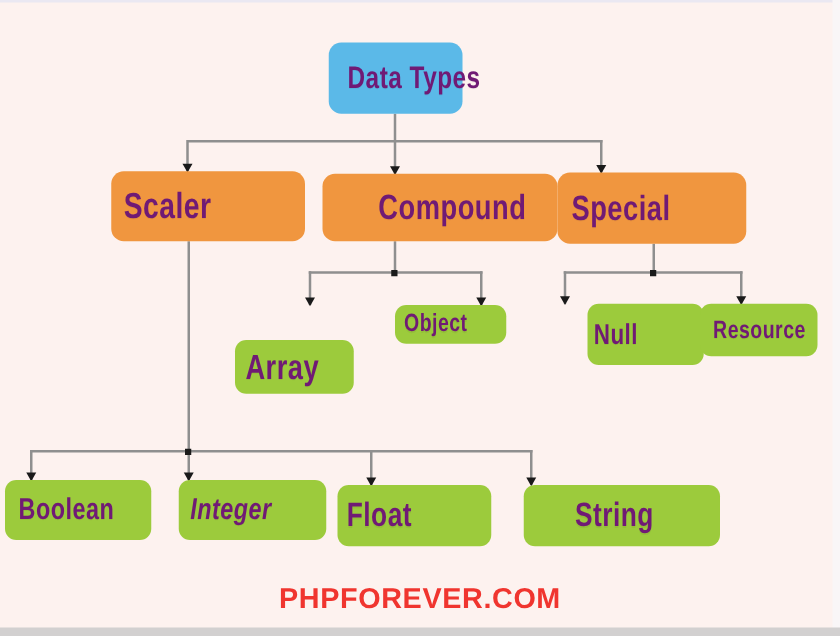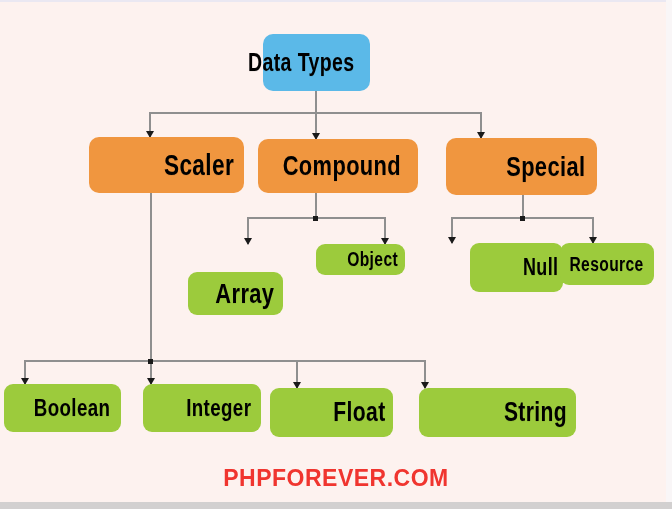--- a/index.html
+++ b/index.html
@@ -6,22 +6,22 @@
   .canvas{
     position:relative;width:672px;height:509px;overflow:hidden;
     background:#FDF2EF;
     font-family:"Liberation Sans","DejaVu Sans",sans-serif;
   }
   .top-strip{position:absolute;left:0;top:0;width:672px;height:2px;background:#EAE8F2;}
   .right-strip{position:absolute;right:0;top:0;width:6px;height:100%;background:#F9F6F7;}
   .bottom-bar{position:absolute;left:0;bottom:0;width:672px;height:7px;background:#D2D0D0;}
 
   .node{
-    position:absolute;display:flex;align-items:center;justify-content:flex-end;
-    border-radius:10px;color:#000000;font-weight:bold;
+    position:absolute;display:flex;align-items:center;justify-content:flex-start;
+    border-radius:10px;color:#701a75;font-weight:bold;
   }
   .node .lbl{display:inline-block;transform:scaleX(0.78);white-space:nowrap;letter-spacing:.5px;
     text-shadow:0 1px 0 rgba(0,0,0,0.05);}
 
   #n-data-types{left:263px;top:34px;width:107px;height:57px;font-size:25px;}
   #n-scaler   {left:73px; top:137px;width:155px;height:56px;font-size:29px;}
   #n-compound {left:258px;top:139px;width:160px;height:54px;font-size:28px;}
   #n-special  {left:446px;top:138px;width:151px;height:57px;font-size:28px;}
   #n-array    {left:188px;top:244px;width:95px; height:43px;font-size:28px;border-radius:9px;margin-top:28px;}
   #n-object   {left:316px;top:244px;width:89px; height:31px;font-size:20px;border-radius:9px;}
@@ -90,42 +90,42 @@
   <div class="arrow" style="left:147px;top:378px;"></div>
   <div class="arrow" style="left:293px;top:382px;"></div>
   <div class="arrow" style="left:421px;top:382px;"></div>
 
   <div class="node" id="n-data-types" style="background: rgb(91, 185, 232);">
     <span class="lbl">Data Types</span>
   </div>
   <div class="node" id="n-scaler" style="background: rgb(240, 150, 63); margin-left: 16px;">
     <span class="lbl">Scaler</span>
   </div>
-  <div class="node" id="n-compound" style="background: rgb(240, 150, 63);">
+  <div class="node" id="n-compound" style="background: rgb(240, 150, 63); padding-left: 28px;">
     <span class="lbl">Compound</span>
   </div>
   <div class="node" id="n-special" style="background: rgb(240, 150, 63);">
     <span class="lbl">Special</span>
   </div>
   <div class="node" id="n-array" style="background: rgb(156, 203, 60);">
     <span class="lbl">Array</span>
   </div>
   <div class="node" id="n-object" style="background: rgb(156, 203, 60);">
     <span class="lbl">Object</span>
   </div>
   <div class="node" id="n-null" style="background: rgb(156, 203, 60); margin-left: 36px;">
     <span class="lbl">Null</span>
   </div>
   <div class="node" id="n-resource" style="background: rgb(156, 203, 60);">
     <span class="lbl">Resource</span>
   </div>
   <div class="node" id="n-boolean" style="background: rgb(156, 203, 60);">
     <span class="lbl">Boolean</span>
   </div>
-  <div class="node" id="n-integer" style="background: rgb(156, 203, 60);">
+  <div class="node" id="n-integer" style="background: rgb(156, 203, 60); font-style: italic;">
     <span class="lbl">Integer</span>
   </div>
   <div class="node" id="n-float" style="background: rgb(156, 203, 60);">
     <span class="lbl">Float</span>
   </div>
   <div class="node" id="n-string" style="background: rgb(156, 203, 60);">
     <span class="lbl">String</span>
   </div>
 
   <div class="footer">PHPFOREVER.COM</div>

